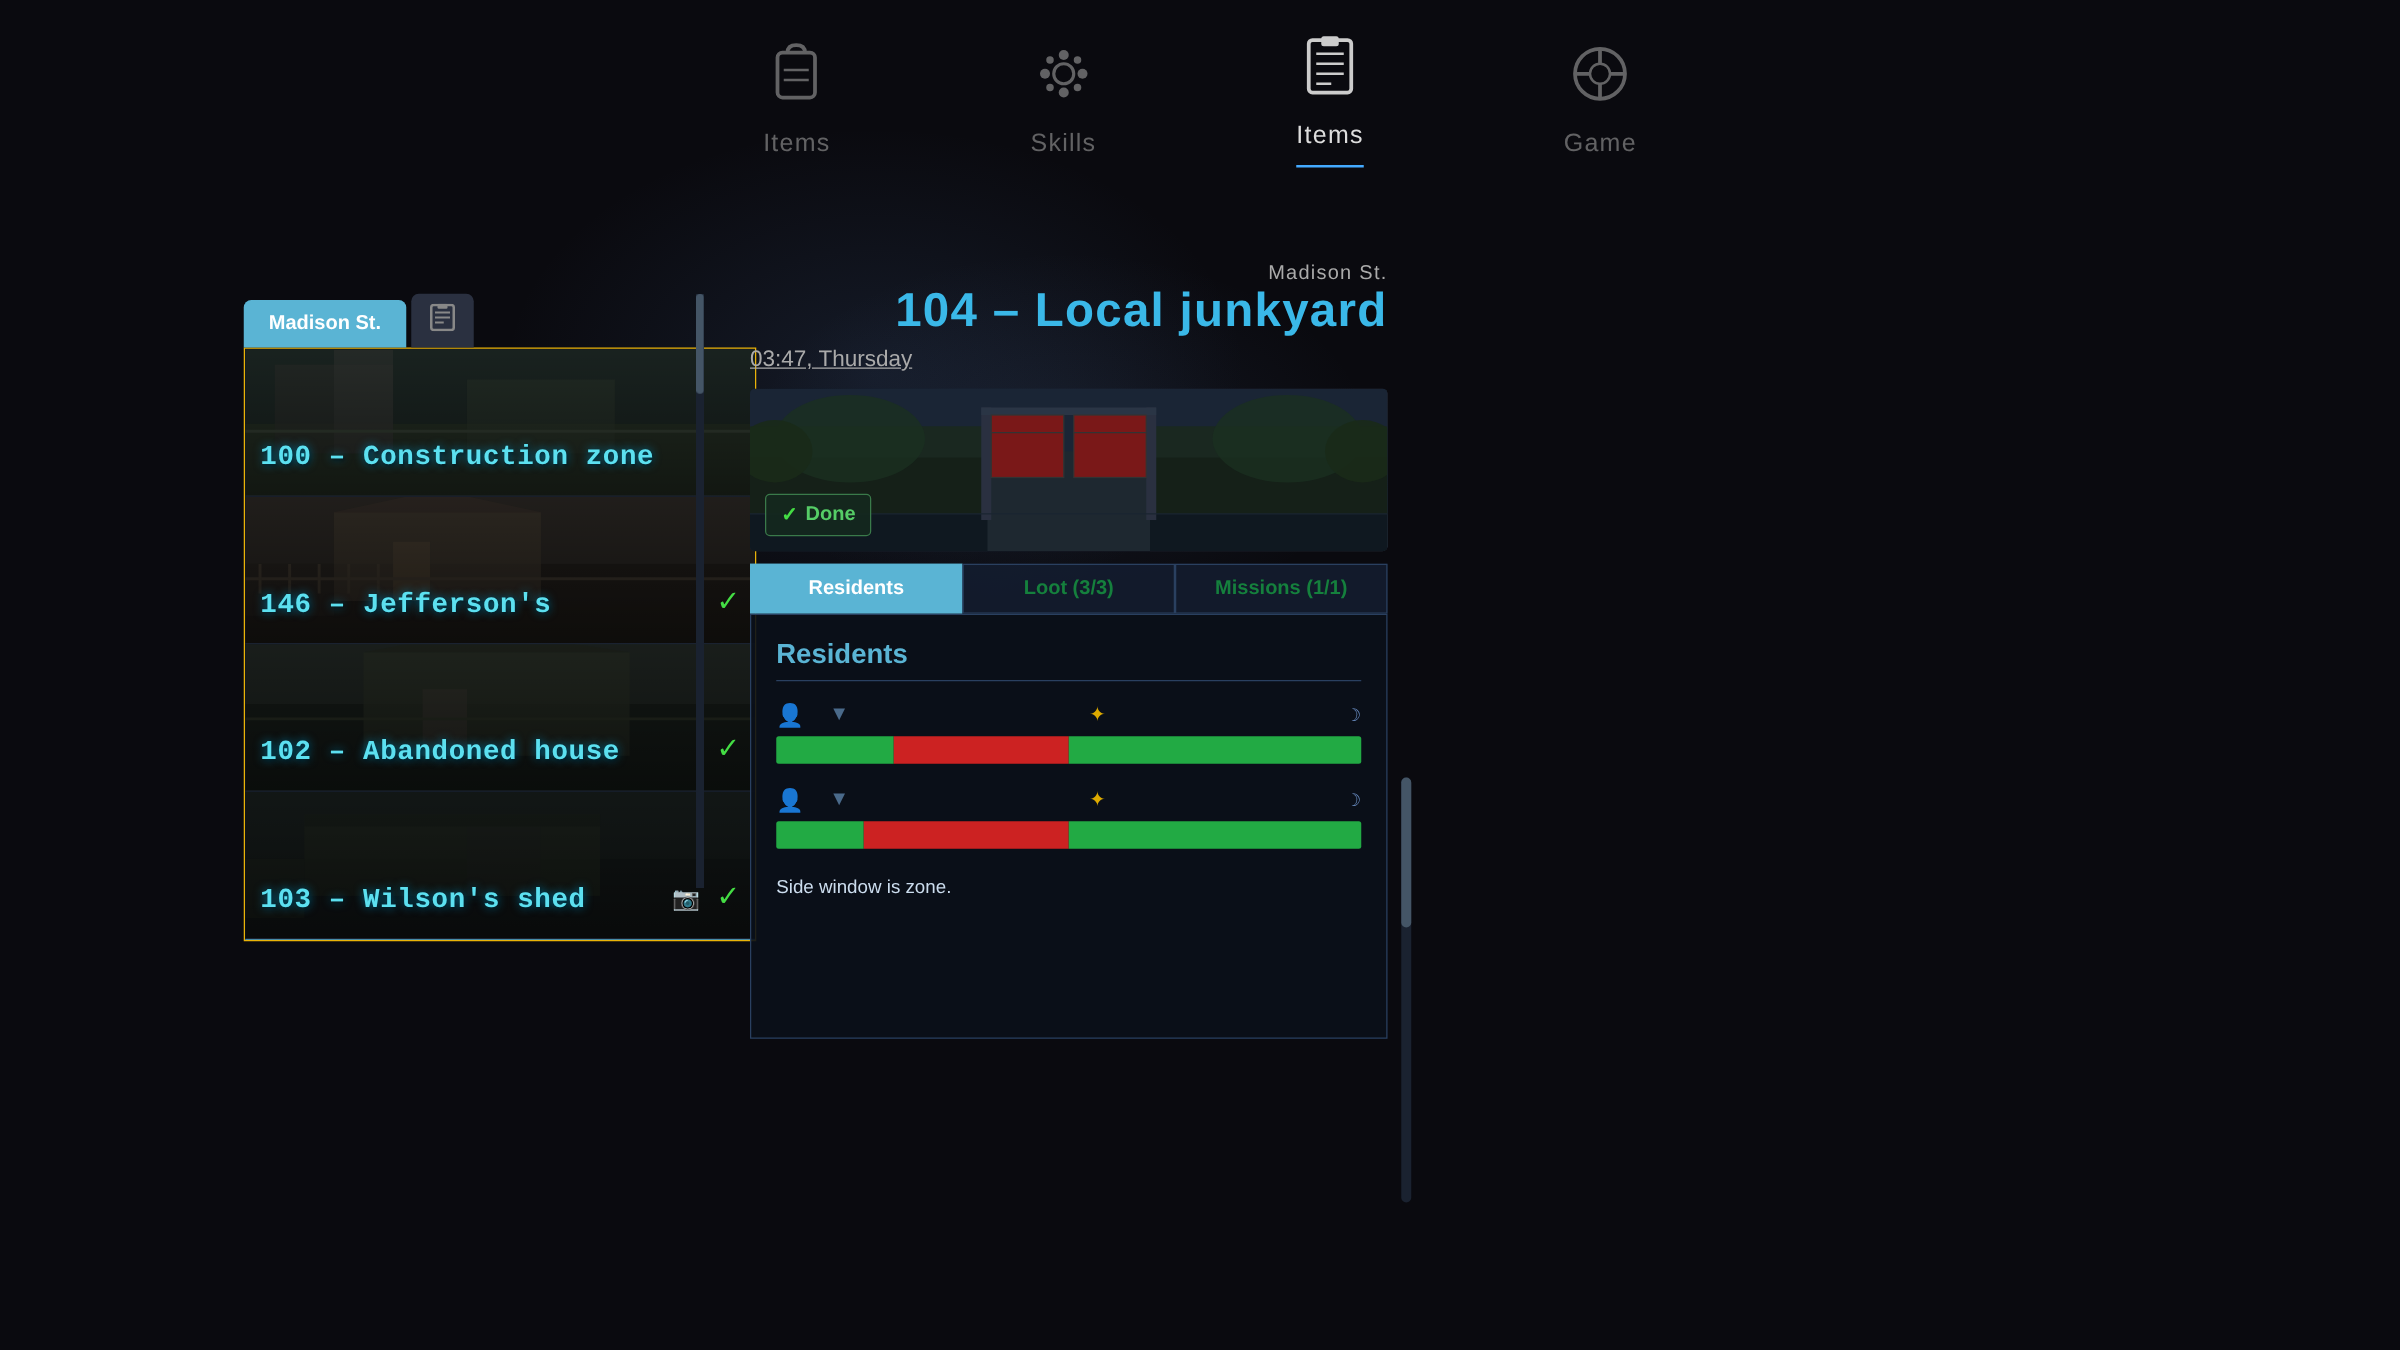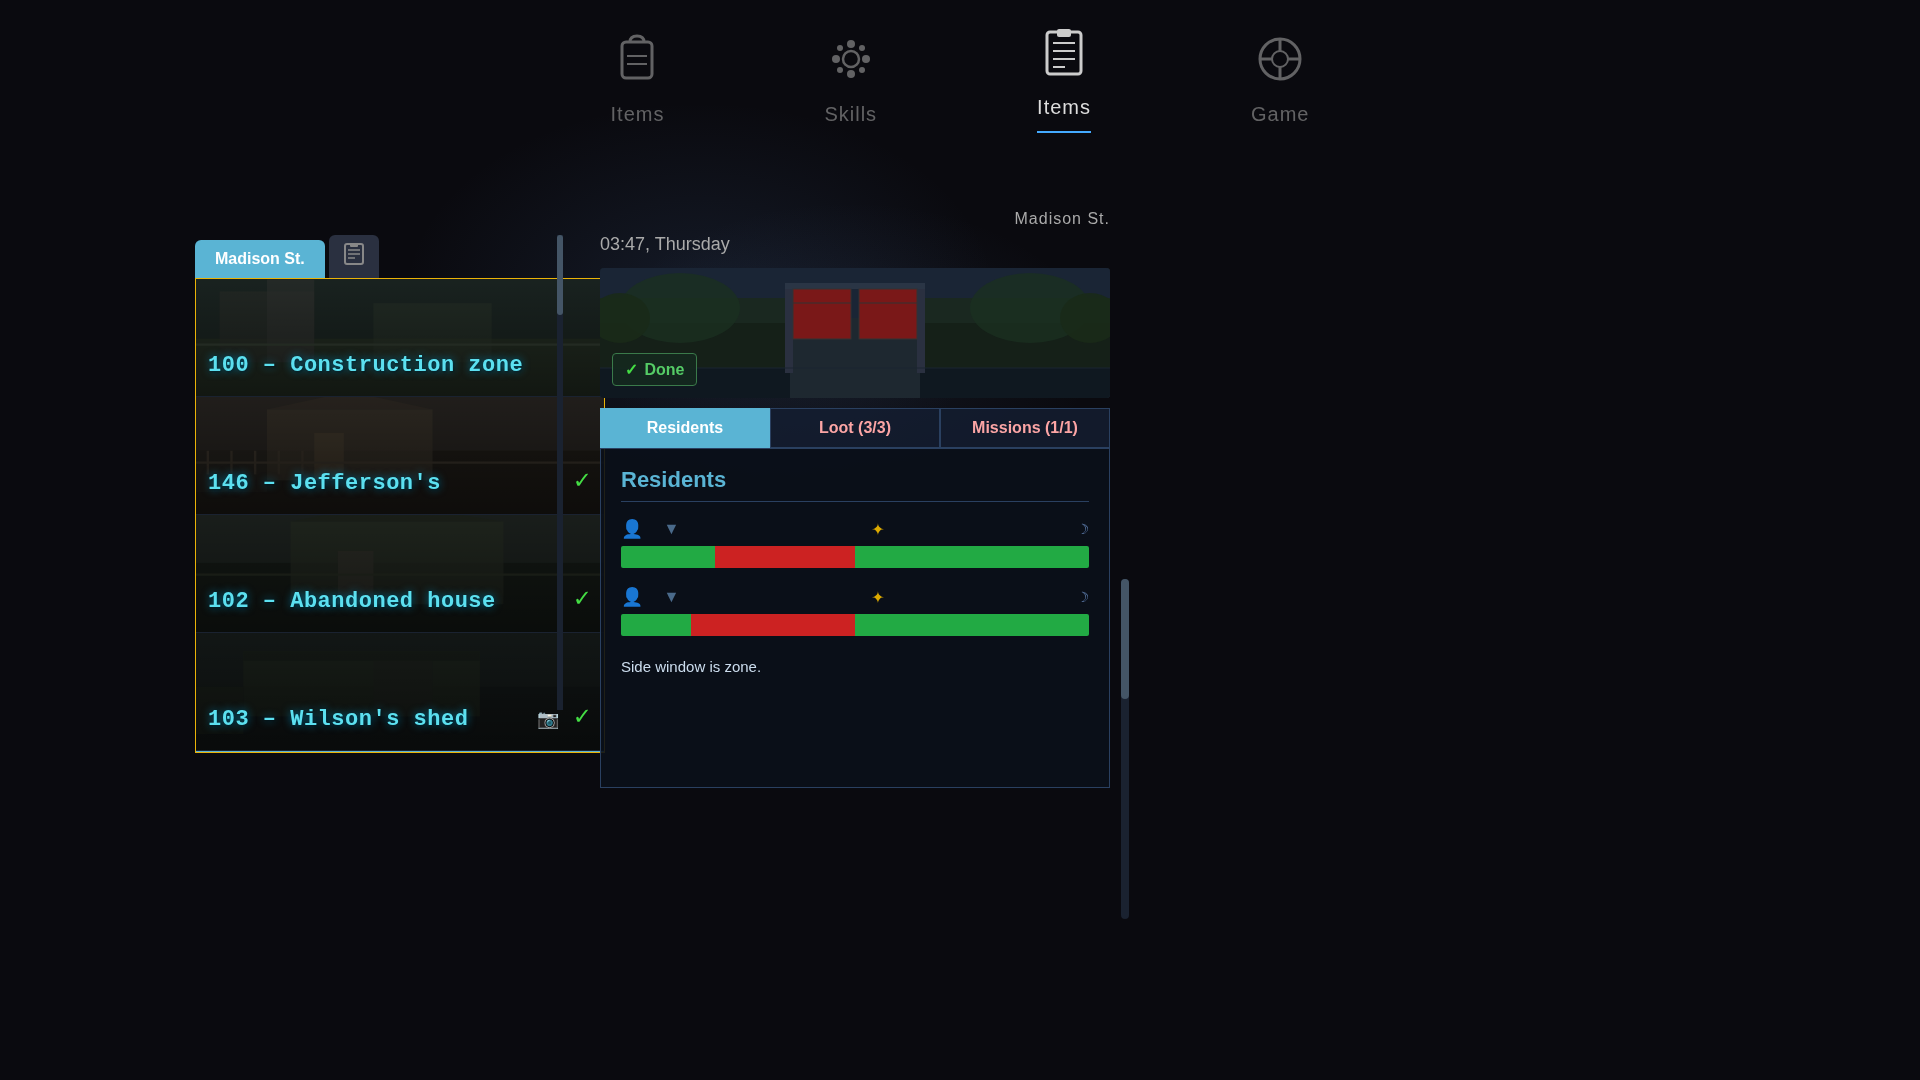--- a/index.html
+++ b/index.html
@@ -221,20 +221,21 @@
       color: #3ab8e8;
       letter-spacing: 1px;
     }
 
     .time-display {
       position: absolute;
       top: 0;
       left: 0;
       font-size: 18px;
       color: #aaa;
+      text-decoration: underline;
     }
 
     .location-image {
       width: 510px;
       height: 130px;
       background: linear-gradient(135deg, #1a2530 0%, #253545 30%, #2a3040 60%, #354050 100%);
       position: relative;
       border-radius: 4px;
       overflow: hidden;
       margin-top: 10px;
@@ -278,21 +279,21 @@
       cursor: pointer;
       border: 1px solid #2a4060;
     }
     .content-tab.active {
       background: #5ab4d4;
       color: #fff;
       border-color: #5ab4d4;
     }
     .content-tab.inactive {
       background: rgba(20,30,50,0.8);
-      color: #fca5a5;
+      color: #15803d;
       border-color: #2a4060;
     }
 
     
     .content-area {
       background: rgba(10,15,25,0.9);
       border: 1px solid #2a4060;
       padding: 18px 20px;
       min-height: 340px;
       position: relative;
@@ -551,20 +552,21 @@
 
   <div class="scroll-indicator">
     <div class="scroll-thumb"></div>
   </div>
 </div>
 
 <div class="right-panel">
 
   <div class="location-header">
     <div class="location-street">Madison St.</div>
+    <div class="location-title">104 – Local junkyard</div>
   </div>
 
   <div style="position:relative; margin-bottom:8px;">
     <span class="time-display">03:47, Thursday</span>
   </div>
 
   <div class="location-image" style="margin-top:40px;">
     <div class="junkyard-scene">
 
       <svg width="100%" height="100%" viewBox="0 0 510 130" preserveAspectRatio="xMidYMid slice">

